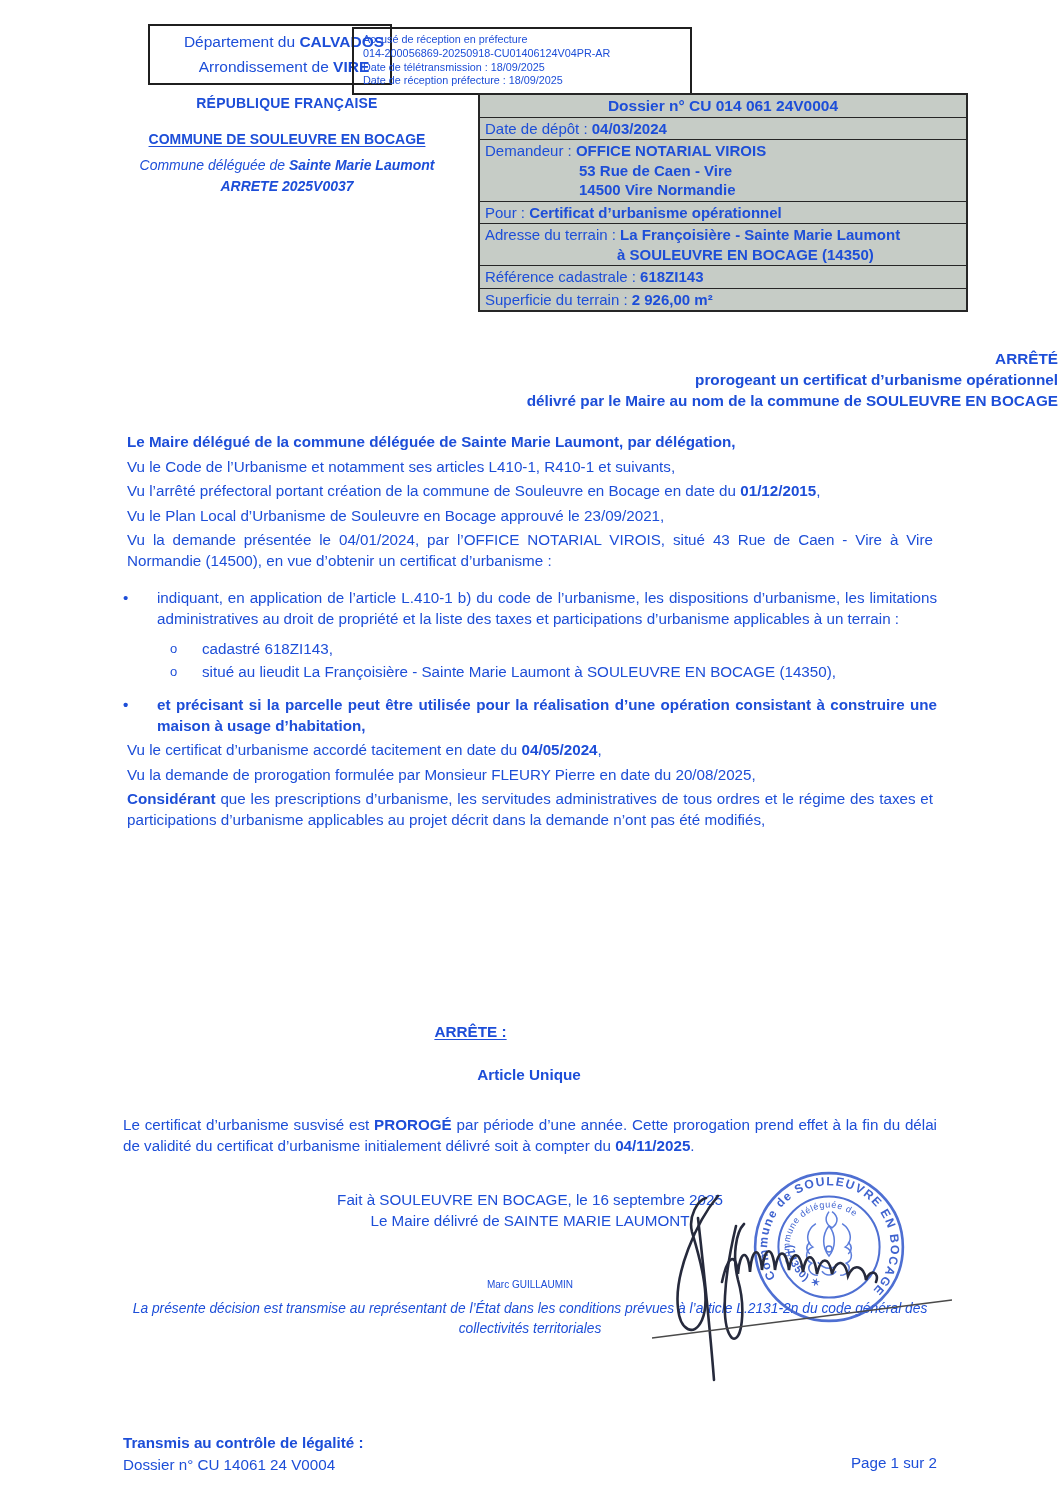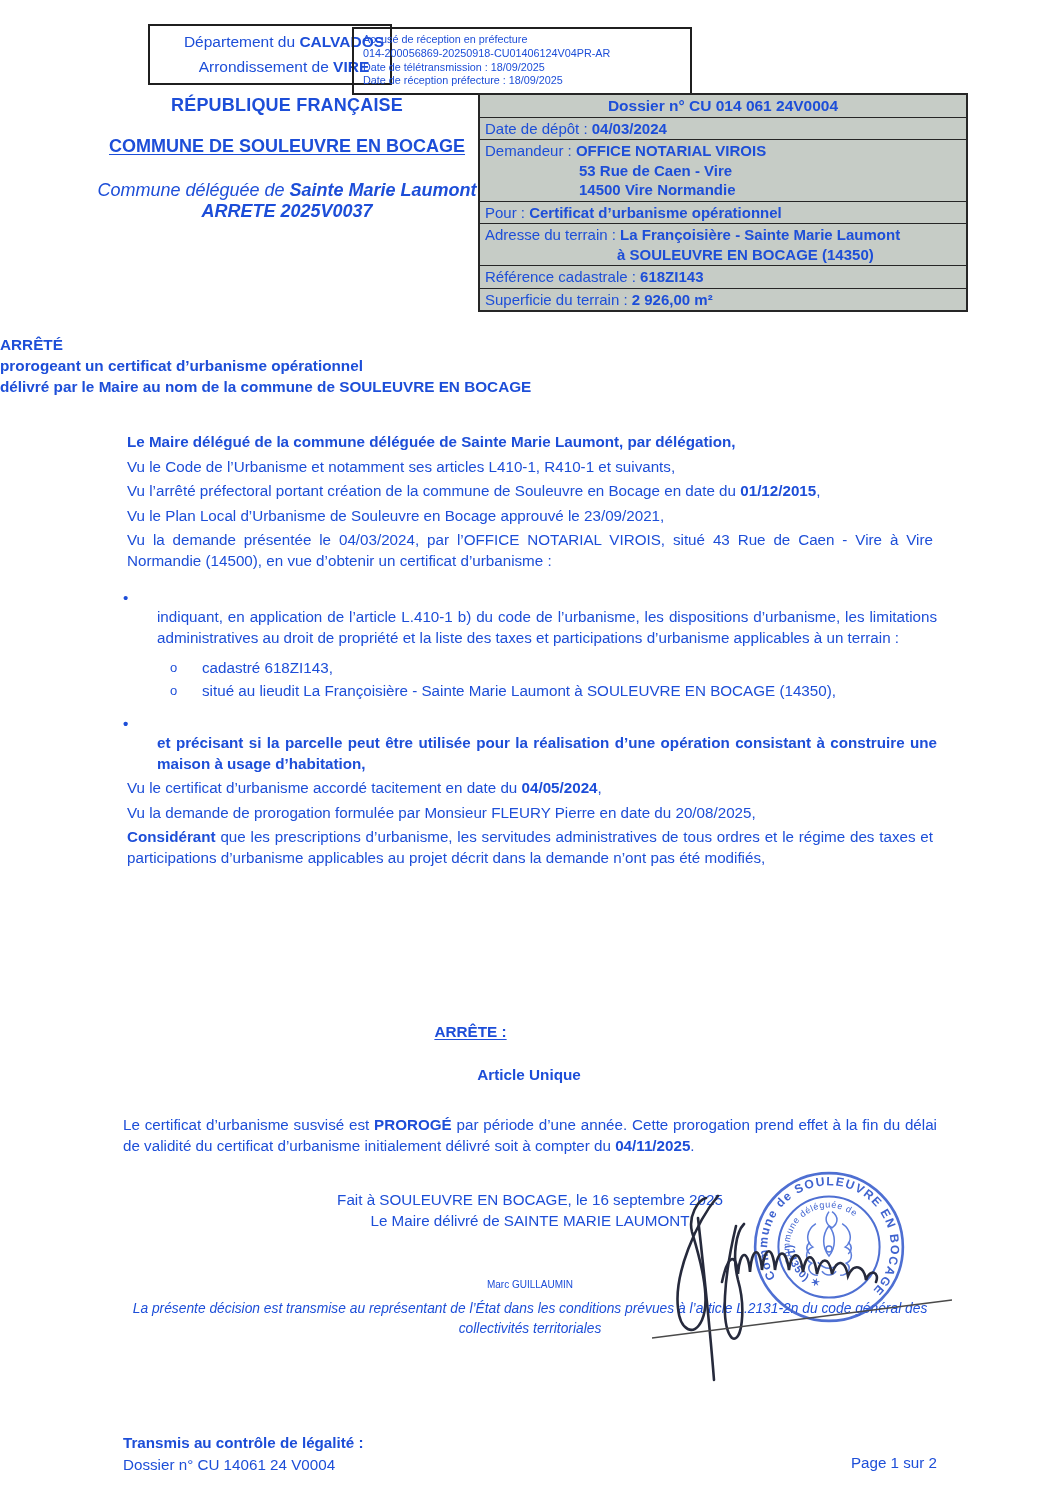--- a/index.html
+++ b/index.html
@@ -7,44 +7,44 @@
         font-family:"Liberation Sans", sans-serif;color:#1d4ed8;overflow:hidden;}
 
   
   .box-dept{position:absolute;left:148px;top:24px;width:240px;height:57px;border:2px solid #1f1f1f;}
   .box-dept .inner{position:absolute;left:6px;top:3px;width:256px;text-align:center;
                    font-size:15.5px;line-height:25px;white-space:nowrap;}
   .box-accuse{position:absolute;left:352px;top:27px;width:340px;height:68px;border:2px solid #1f1f1f;
               box-sizing:border-box;padding:4px 0 0 9px;font-size:10.8px;line-height:13.8px;background:transparent;}
 
   
-  .col-left{position:absolute;left:96px;top:95px;width:382px;text-align:center;font-size:18px;}
+  .col-left{position:absolute;left:96px;top:95px;width:382px;text-align:center;font-size:14px;}
   .republique{font-weight:bold;letter-spacing:.2px;}
   .commune-title{font-weight:bold;text-decoration:underline;text-underline-offset:2px;margin-top:20px;}
-  .deleguee{font-style:italic;margin-top:23px;line-height:20.5px;}
+  .deleguee{font-style:italic;margin-top:8px;line-height:20.5px;}
   .arrete-ref{font-style:italic;font-weight:bold;line-height:20.5px;}
 
   
   .dossier{position:absolute;left:478px;top:93px;width:490px;background:#c6ccc6;
            border:2.5px solid #262626;box-sizing:border-box;font-size:15px;line-height:19.5px;}
   .t-row{padding:1px 5px;border-top:1.5px solid #262626;}
   .t-row:first-child{border-top:none;}
   .t-head{text-align:center;font-weight:bold;font-size:15.5px;}
   .val{font-weight:bold;}
   .cont-94{padding-left:94px;font-weight:bold;}
   .cont-132{padding-left:132px;font-weight:bold;}
 
   
-  .doc-title{position:absolute;left:0;width:1058px;top:334px;text-align:left;
+  .doc-title{position:absolute;left:0;width:1058px;top:348px;text-align:right;
              font-weight:bold;font-size:15.3px;line-height:21px;}
 
   
   .body-col{position:absolute;left:123px;top:428px;width:814px;font-size:15.2px;line-height:20.5px;}
   .body-col p{margin:4px;}
-  .just{text-align:justify;margin-top:19px;}
+  .just{text-align:justify;}
   .b{font-weight:bold;}
   .bullet{display:flex;}
   .bullet .mk{width:34px;flex:none;}
   .sub{display:flex;padding-left:47px;}
   .sub .mk{width:32px;flex:none;font-size:13px;}
   .mt18{margin-top:18px;}.mt17{margin-top:17px;}.mt10{margin-top:10px;}.mt2{margin-top:2px;}
   .mt13{margin-top:13px;}.mt21{margin-top:21px;}.mt33{margin-top:33px;}
 
   .arrete-head{position:absolute;left:0;width:941px;top:1023px;text-align:center;font-weight:bold;font-size:15.3px;}
   .arrete-head span{text-decoration:underline;text-underline-offset:2px;}
@@ -111,21 +111,21 @@
     <div>ARRÊTÉ</div>
     <div>prorogeant un certificat d’urbanisme opérationnel</div>
     <div>délivré par le Maire au nom de la commune de SOULEUVRE EN BOCAGE</div>
   </div>
 
   <div class="body-col">
     <p class="b">Le Maire délégué de la commune déléguée de Sainte Marie Laumont, par délégation,</p>
     <p class="mt18">Vu le Code de l’Urbanisme et notamment ses articles L410-1, R410-1 et suivants,</p>
     <p class="mt17"><span>Vu l’arrêté préfectoral portant création de la commune de Souleuvre en Bocage en date du </span><span class="b">01/12/2015</span><span>,</span></p>
     <p class="mt17">Vu le Plan Local d’Urbanisme de Souleuvre en Bocage approuvé le 23/09/2021,</p>
-    <p class="mt17 just">Vu la demande présentée le 04/03/2024, par l’OFFICE NOTARIAL VIROIS, situé 43 Rue de Caen - Vire à Vire Normandie (14500), en vue d’obtenir un certificat d’urbanisme :</p>
+    <p class="mt17 just">Vu la demande présentée le 04/01/2024, par l’OFFICE NOTARIAL VIROIS, situé 43 Rue de Caen - Vire à Vire Normandie (14500), en vue d’obtenir un certificat d’urbanisme :</p>
 
     <div class="bullet mt17">
       <span class="mk">•</span>
       <span class="just">indiquant, en application de l’article L.410-1 b) du code de l’urbanisme, les dispositions d’urbanisme, les limitations administratives au droit de propriété et la liste des taxes et participations d’urbanisme applicables à un terrain :</span>
     </div>
     <div class="sub mt10">
       <span class="mk">o</span>
       <span>cadastré 618ZI143,</span>
     </div>
     <div class="sub mt2">

